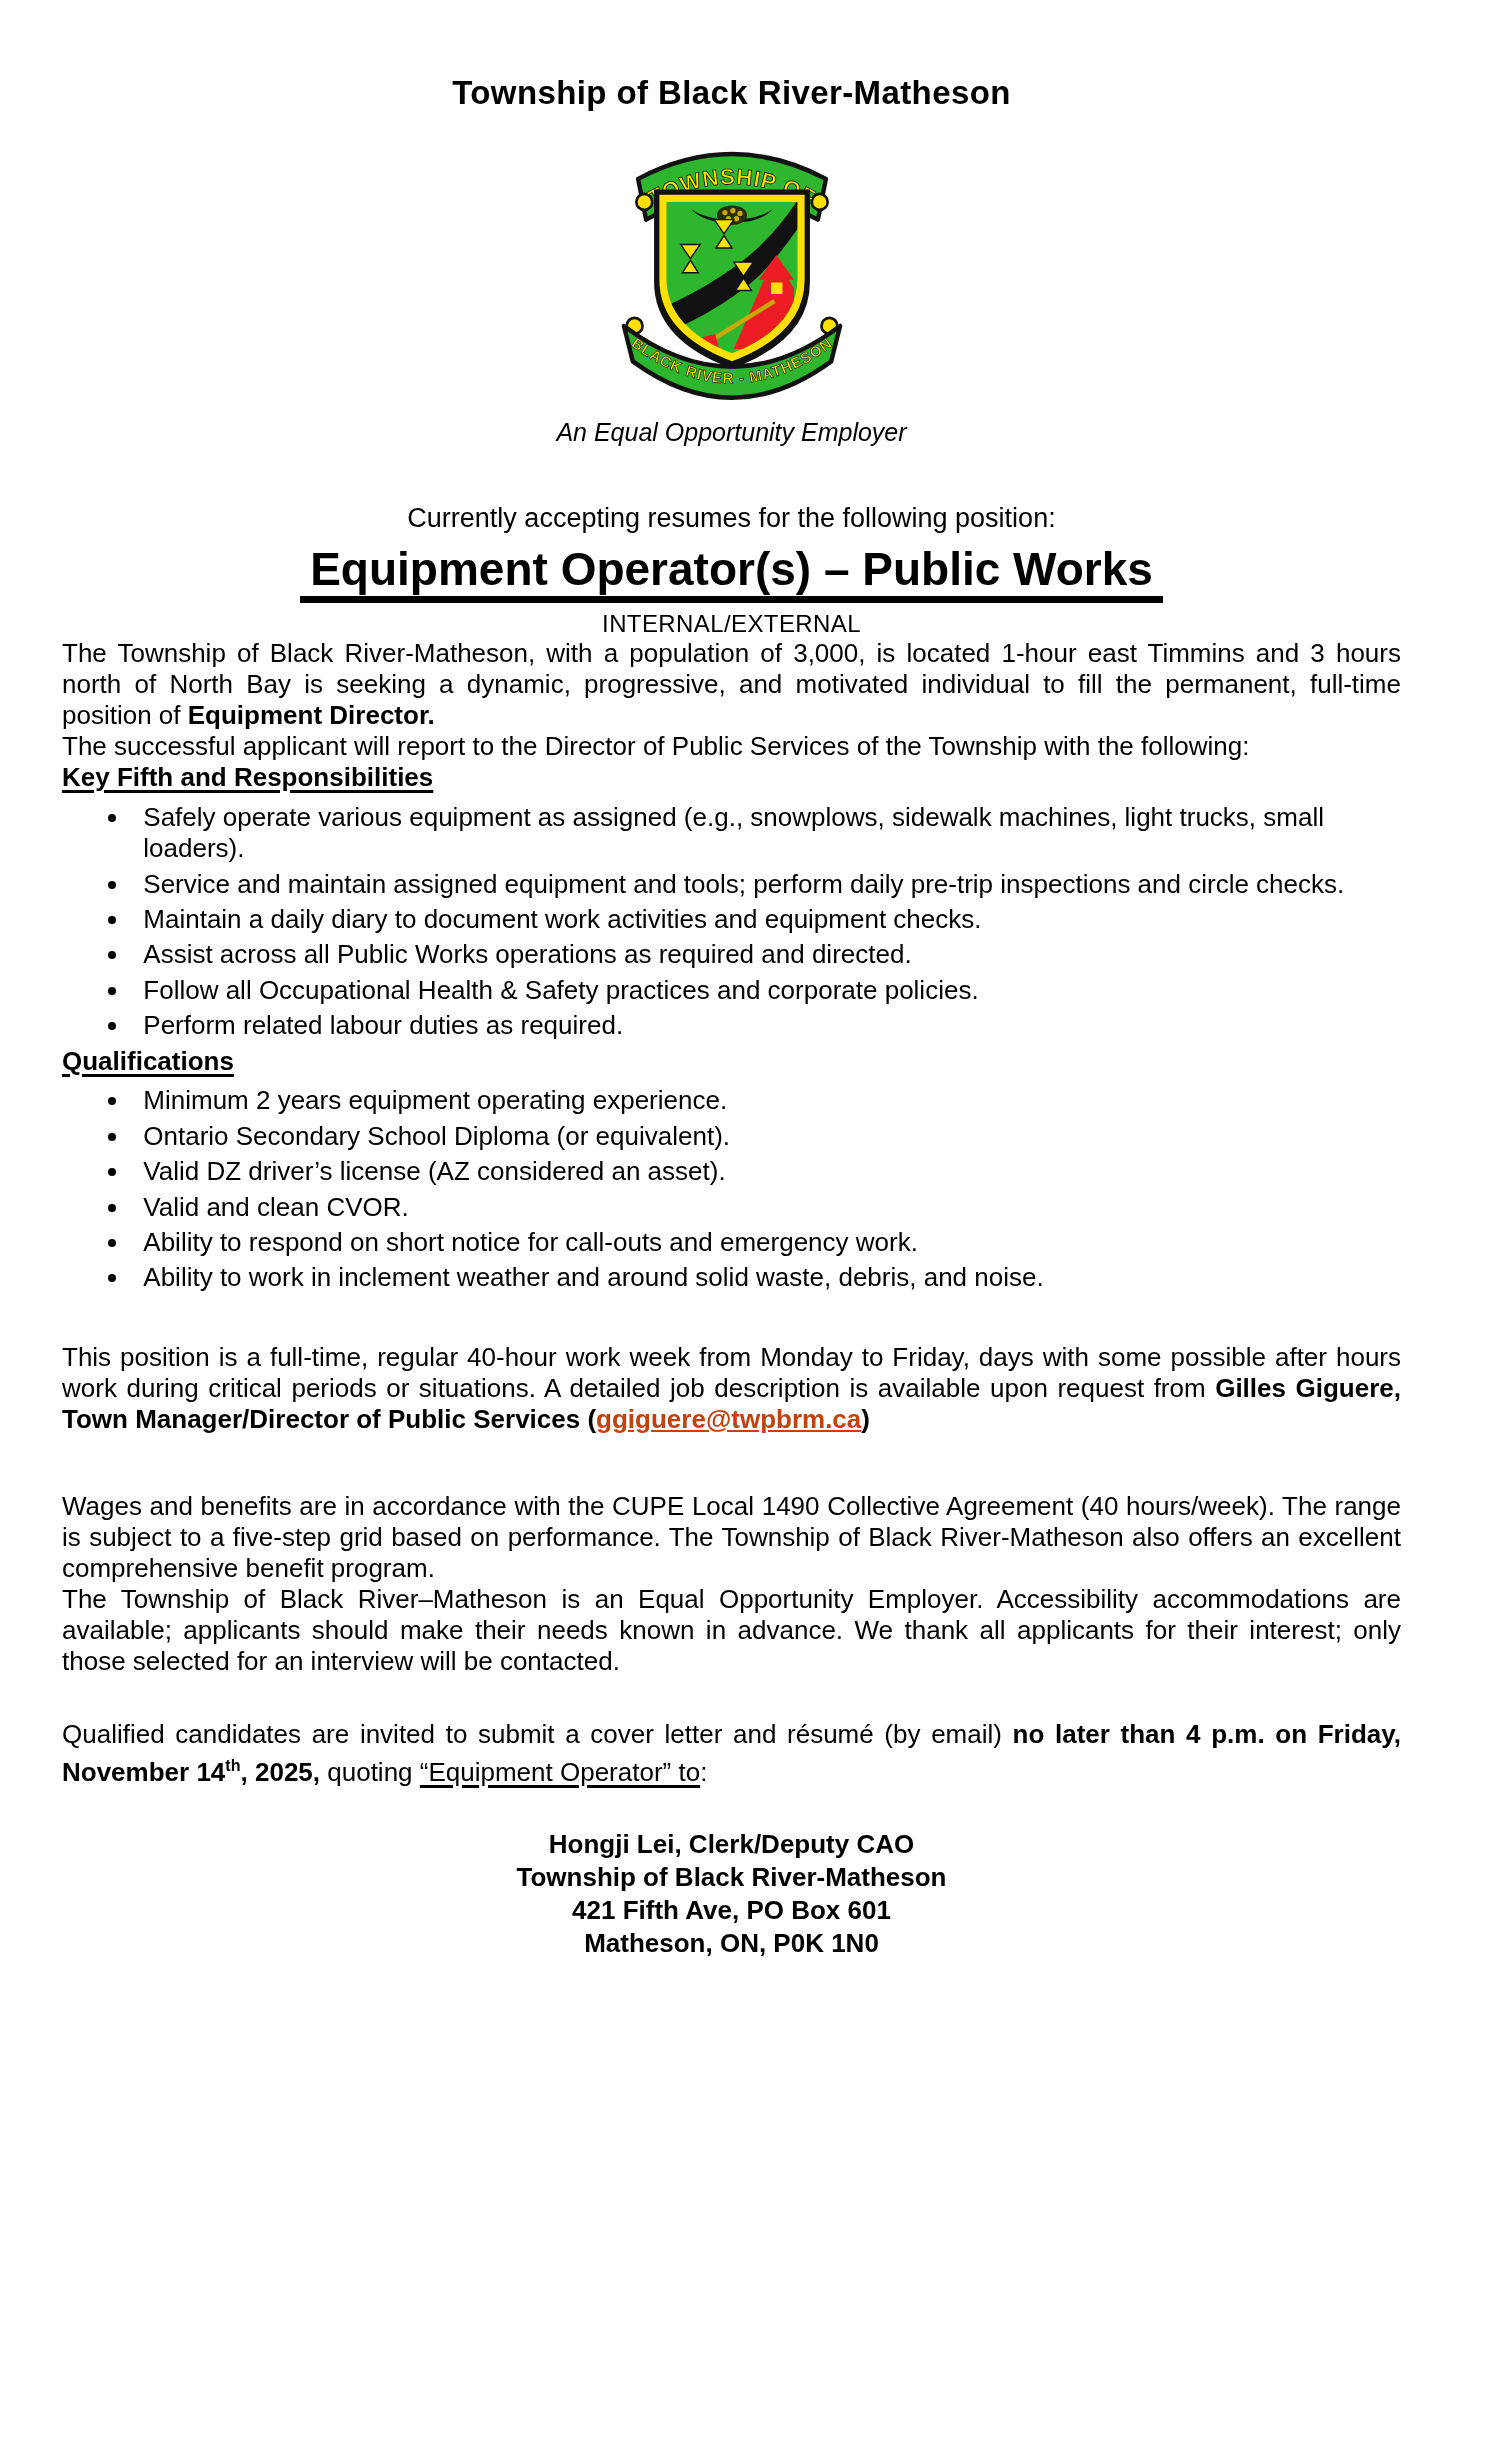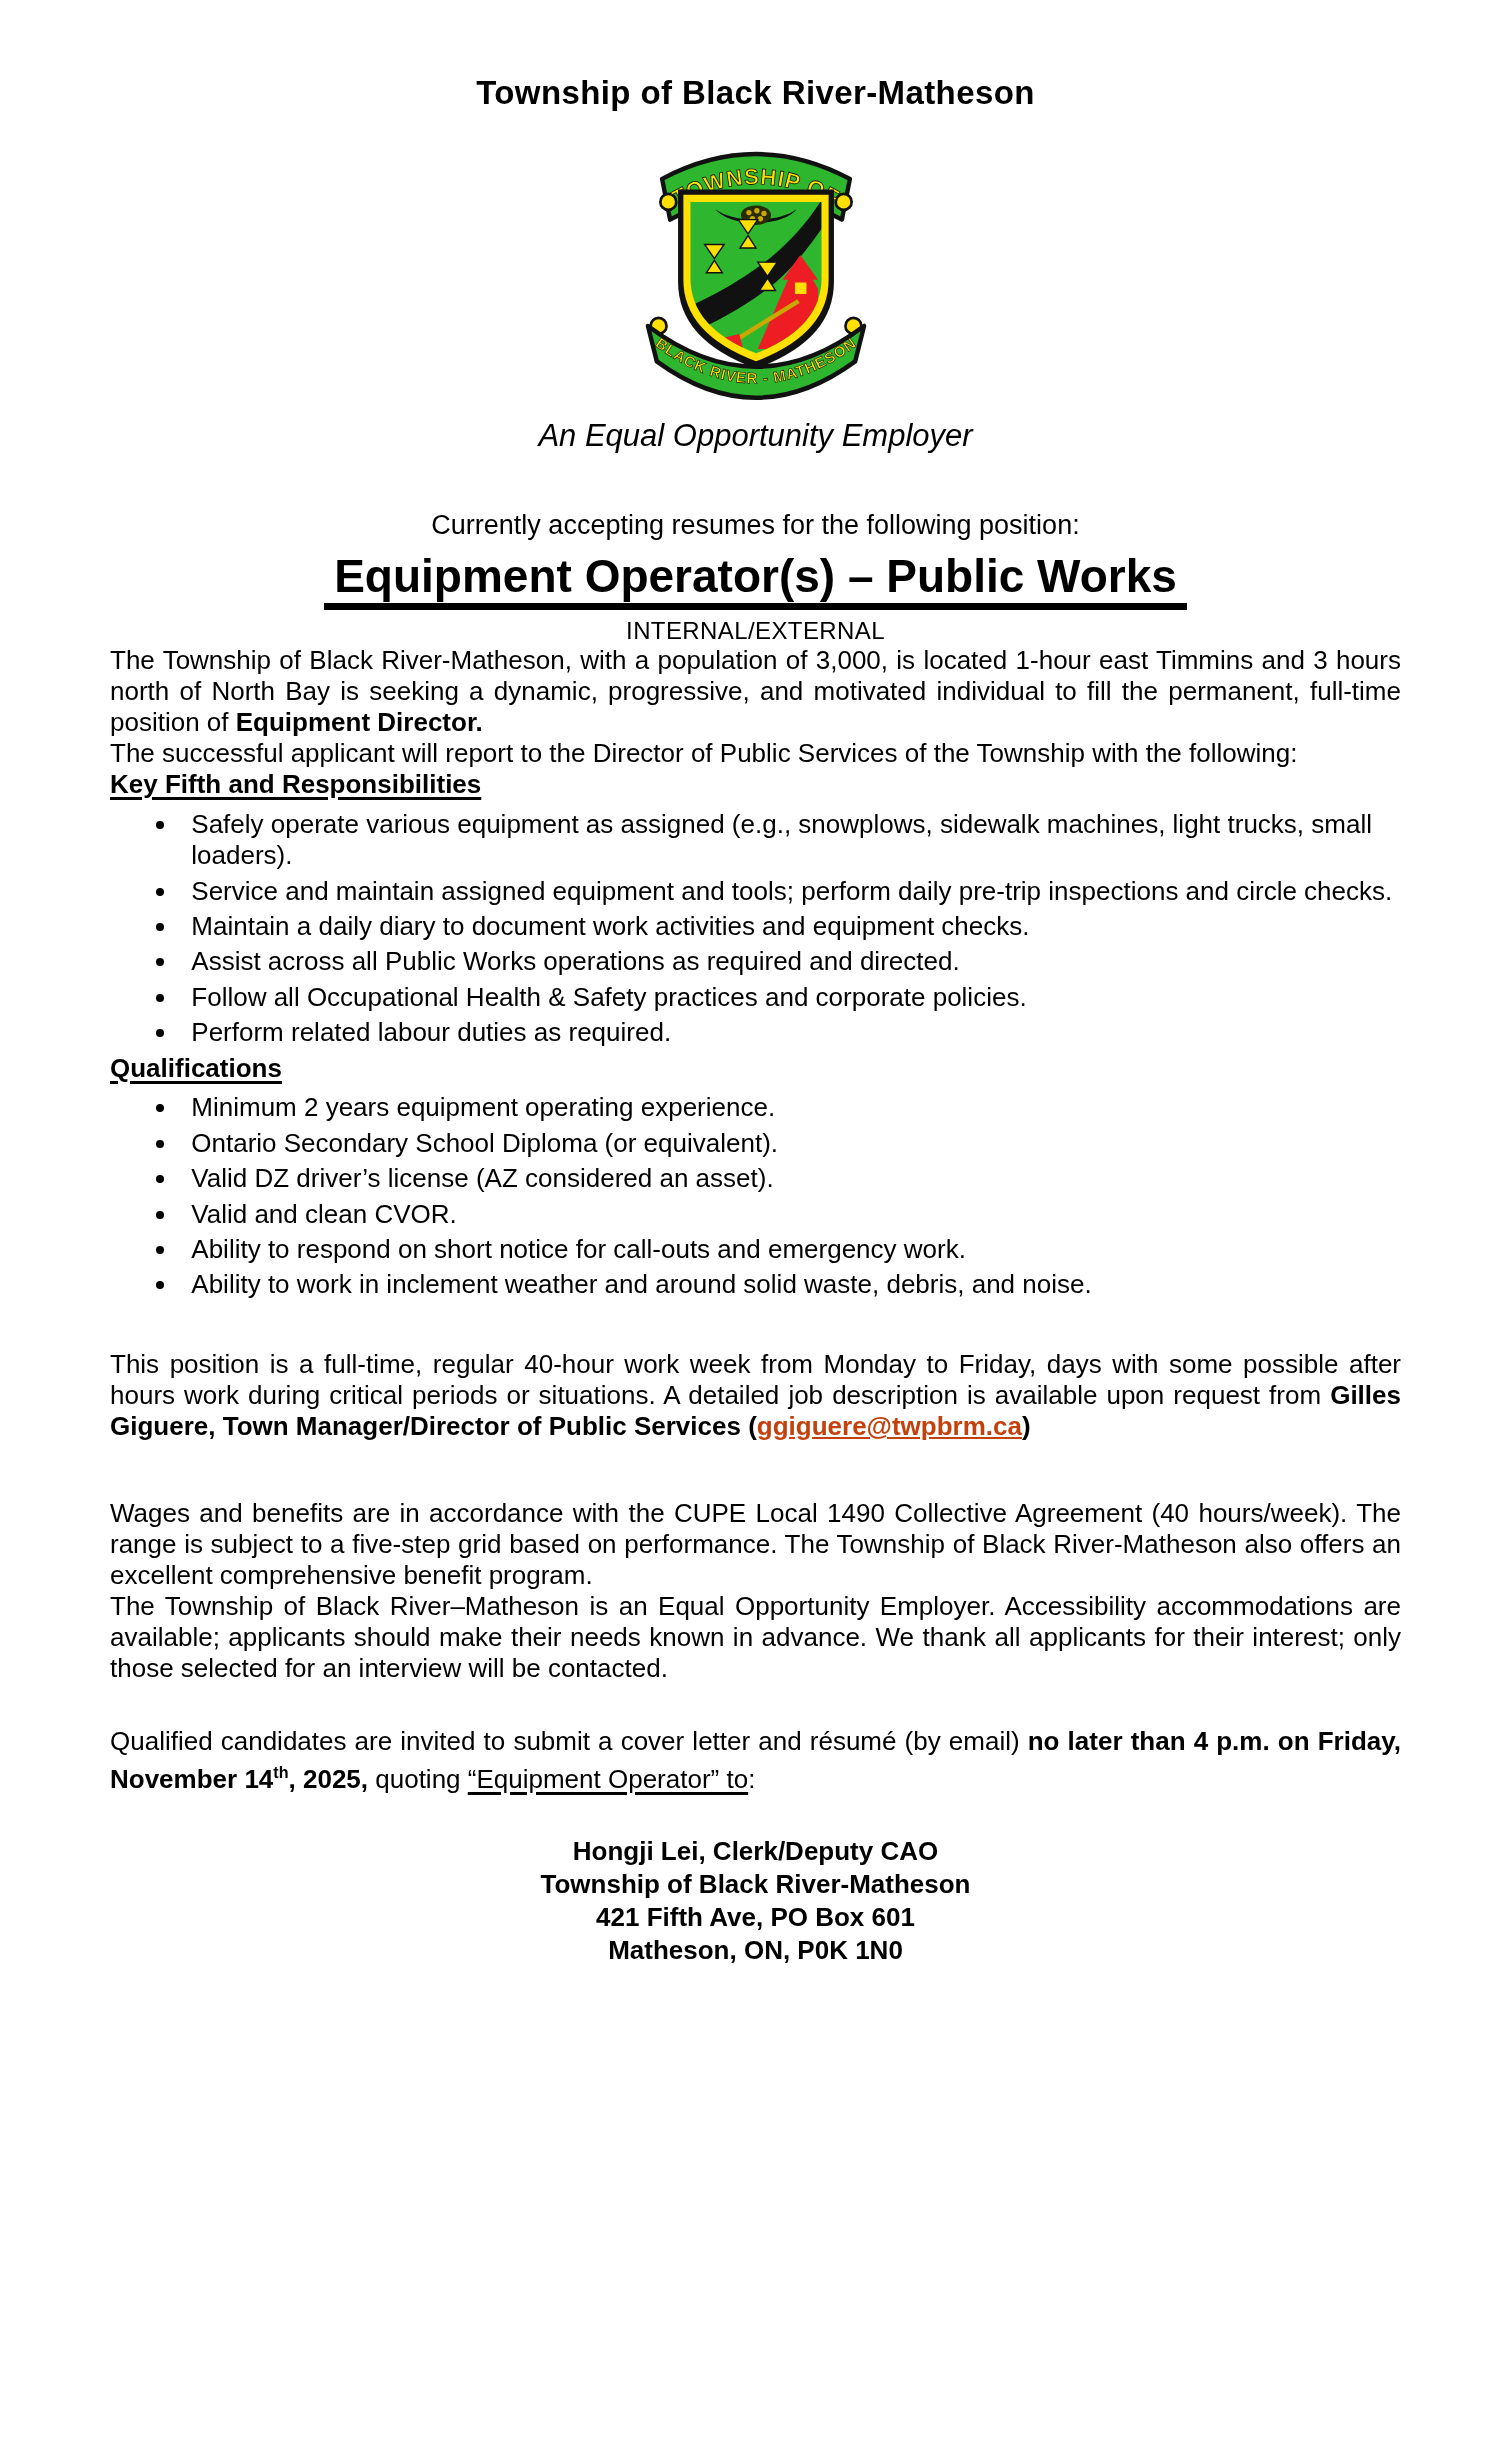--- a/index.html
+++ b/index.html
@@ -1,30 +1,30 @@
 <!DOCTYPE html>
 <html style="font-size:14px"><head>
 <meta charset="utf-8">
 <style>
   html, body { margin: 0; padding: 0; background: #ffffff; }
   body {
     width: 1495px; height: 2462px;
     font-family: "Liberation Sans", "DejaVu Sans", sans-serif;
     color: #000; position: relative;
   }
-  .page { box-sizing: border-box; padding: 74px 94px 0 110px; }
+  .page { box-sizing: border-box; padding: 74px 94px 0 62px; }
 
   .doc-title {
     text-align: center; font-size: 33px; font-weight: bold; margin: 0;
     letter-spacing: 0.4px;
   }
 
   .logo-wrap { display: flex; justify-content: center; margin-top: 26px; }
 
-  .equal-opp { text-align: center; font-style: italic; font-size: 31px; margin-top: 14px; }
+  .equal-opp { text-align: center; font-style: italic; font-size: 25px; margin-top: 14px; }
 
   .accepting { text-align: center; font-size: 27px; margin-top: 56px; }
 
   .position-title-wrap { text-align: center; margin-top: 10.6px; }
   .position-title {
     display: inline-block; font-size: 46px; font-weight: bold;
     border-bottom: 7px solid #000; padding: 0 10.6px 3.5px 10.6px; line-height: 1.05;
   }
   .internal-external { text-align: center; font-size: 24px; margin-top: 7px; letter-spacing: 0.4px; }
 

